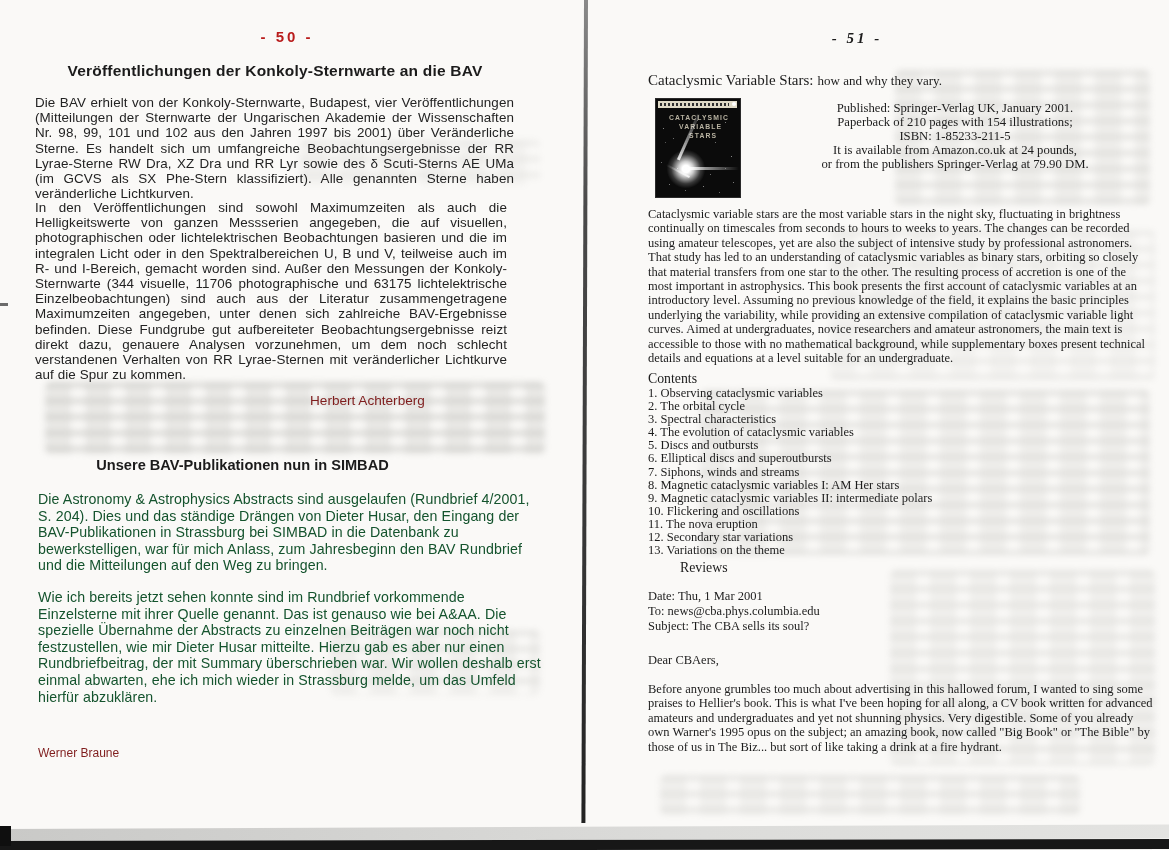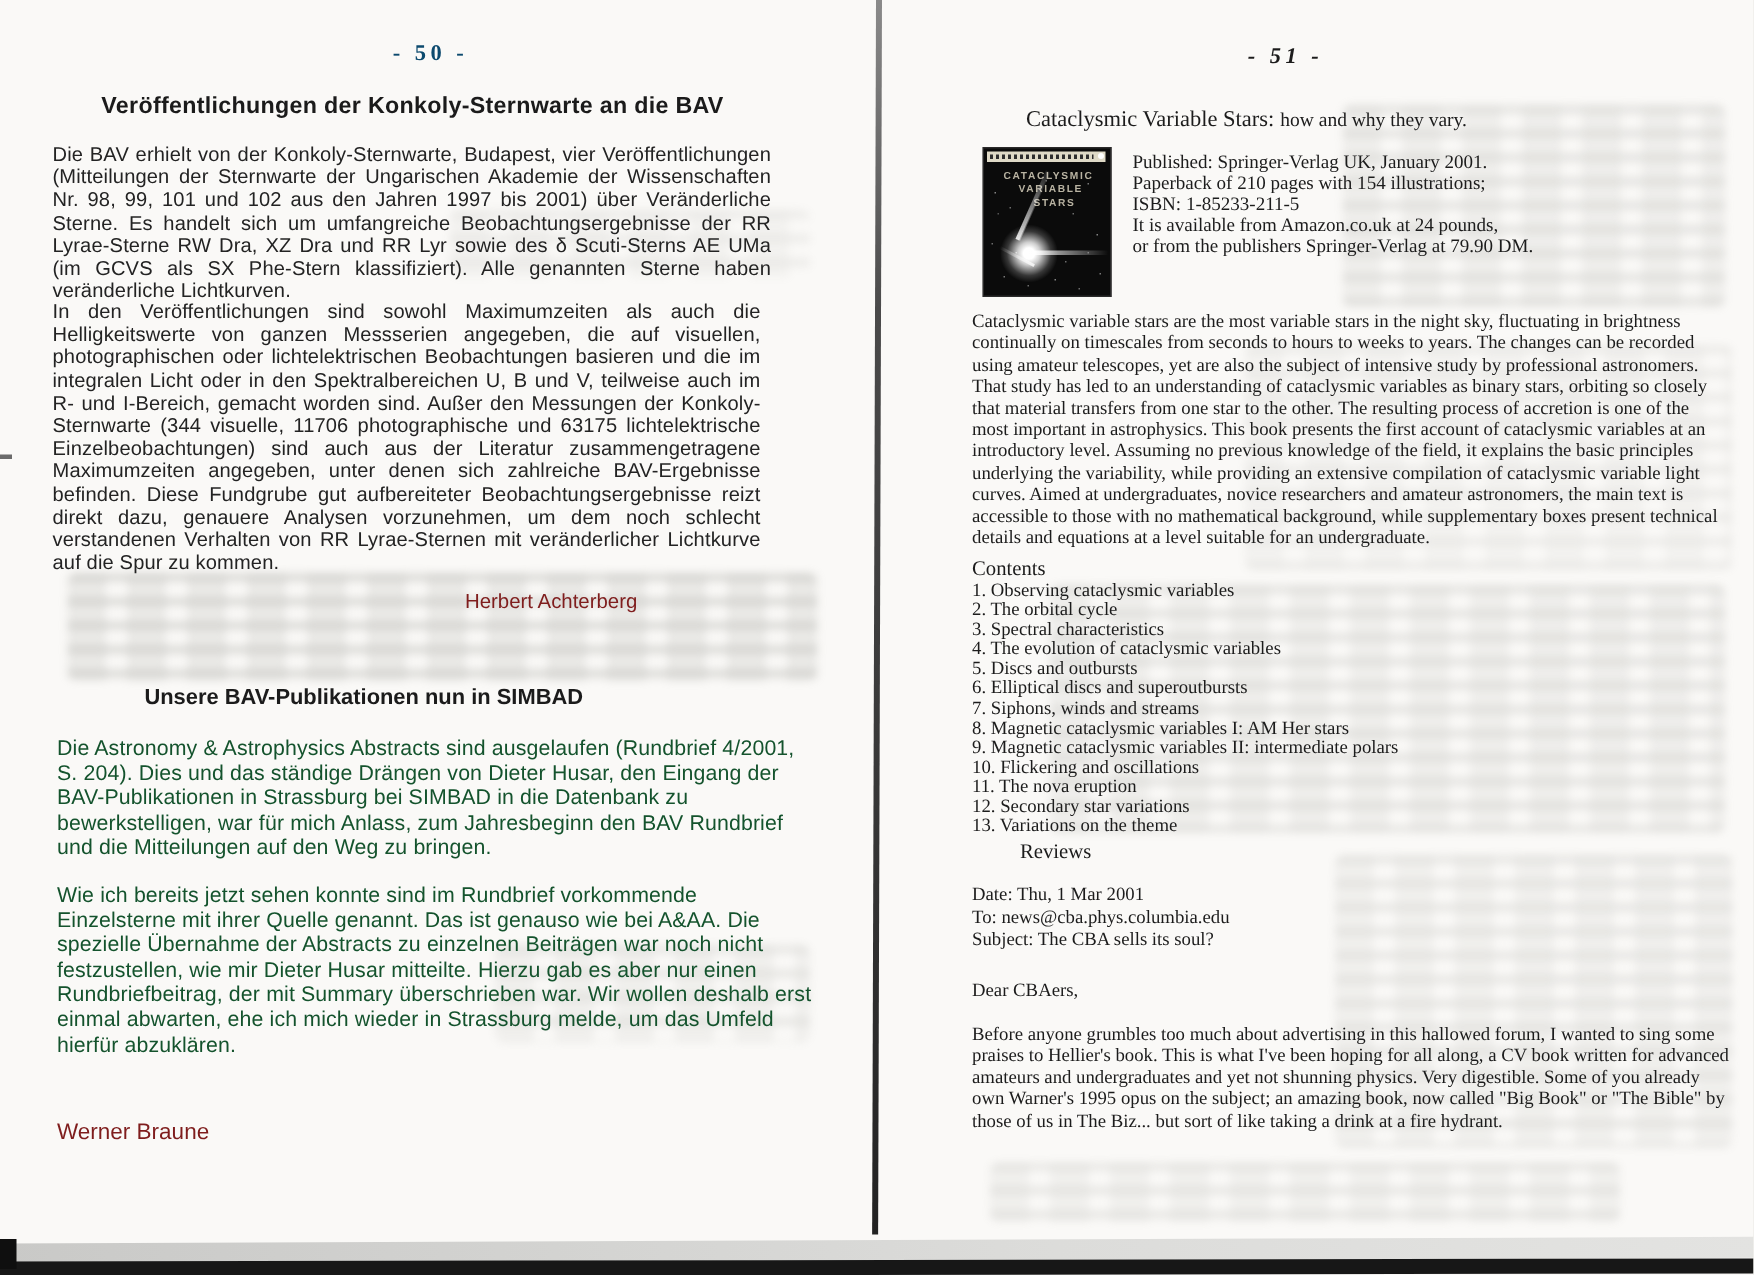--- a/index.html
+++ b/index.html
@@ -21,33 +21,33 @@
   .bottom-gray{position:absolute;left:0;top:829px;width:1172px;height:14px;z-index:3;
     background:linear-gradient(90deg,#c9c9c7,#dcdcda 60%,#e3e3e1);
     transform:rotate(-.22deg);transform-origin:left center;}
   .bottom-black{position:absolute;left:0;top:841px;width:1172px;height:10px;z-index:4;
     background:#171717;transform:rotate(-.1deg);transform-origin:left center;}
   .corner-square{position:absolute;left:0;top:826px;width:11px;height:20px;background:#0f0f0f;z-index:5;}
   .edge-dash{position:absolute;left:0;top:303px;width:8px;height:3px;background:#6b6b6b;z-index:5;}
 
   
   .lp{position:absolute;z-index:2;}
-  .pn{font-family:Liberation Serif, serif;font-weight:700;
-      font-size:15px;letter-spacing:3px;text-align:center;color:#0c4a6e;}
+  .pn{font-family:Liberation Sans, sans-serif;font-weight:700;
+      font-size:15px;letter-spacing:3px;text-align:center;color:#b91c1c;}
   .lp-title{font-weight:700;font-size:15.5px;text-align:center;letter-spacing:.2px;color:#1b1b1b;}
   .lp-body{font-size:13.4px;line-height:15.2px;text-align:justify;letter-spacing:.1px;color:#232323;}
   .lp-body2{font-size:14.2px;line-height:16.6px;letter-spacing:.1px;color:#14532d;}
   .lp-sig{font-size:13.6px;color:#7f1d1d;margin-top:28px;}
   .lp-title2{font-weight:700;font-size:14.6px;text-align:center;color:#1b1b1b;}
 
   
   .rp{position:absolute;z-index:2;font-family:"Liberation Serif","DejaVu Serif",serif;color:#1c1c1c;}
-  .rp-bookline .t{font-size:15px;margin-left:36px;}
+  .rp-bookline .t{font-size:15px;}
   .rp-bookline .s{font-size:13px;}
-  .rp-pub{font-size:12.7px;line-height:13.9px;}
+  .rp-pub{font-size:12.7px;line-height:13.9px;text-align:center;}
   .rp-para{font-size:12.5px;line-height:14.4px;}
   .rp-h{font-size:13.8px;}
   .rp-contents-item{font-size:12.5px;line-height:13.1px;}
   .rp-email{font-size:12.5px;line-height:14.8px;}
 
   
   .cover{position:absolute;left:655px;top:98px;width:86px;height:100px;background:#0b0b0b;z-index:2;
          box-shadow:0 0 0 1px #2a2a2a inset;overflow:hidden;}
   .cover-banner{position:absolute;top:3px;left:3px;right:4px;height:7px;background:#ded9c6;}
   .cover-banner::before{content:"";position:absolute;left:2px;right:8px;top:2px;height:3px;
@@ -103,21 +103,21 @@
   <div class="lp lp-body" style="left:35px;top:200px;width:472px;">In den Veröffentlichungen sind sowohl Maximumzeiten als auch die Helligkeitswerte von ganzen Messserien angegeben, die auf visuellen, photographischen oder lichtelektrischen Beobachtungen basieren und die im integralen Licht oder in den Spektralbereichen U, B und V, teilweise auch im R- und I-Bereich, gemacht worden sind. Außer den Messungen der Konkoly-Sternwarte (344 visuelle, 11706 photographische und 63175 lichtelektrische Einzelbeobachtungen) sind auch aus der Literatur zusammengetragene Maximumzeiten angegeben, unter denen sich zahlreiche BAV-Ergebnisse befinden. Diese Fundgrube gut aufbereiteter Beobachtungsergebnisse reizt direkt dazu, genauere Analysen vorzunehmen, um dem noch schlecht verstandenen Verhalten von RR Lyrae-Sternen mit veränderlicher Lichtkurve auf die Spur zu kommen.</div>
 
   <div class="lp lp-sig" style="left:310px;top:365px;">Herbert Achterberg</div>
 
   <div class="lp lp-title2" style="left:35px;top:457px;width:415px;">Unsere BAV-Publikationen nun in SIMBAD</div>
 
   <div class="lp lp-body2" style="left:38px;top:491px;width:505px;">Die Astronomy &amp; Astrophysics Abstracts sind ausgelaufen (Rundbrief 4/2001, S. 204).  Dies und das ständige Drängen von Dieter Husar, den Eingang der BAV-Publikationen in Strassburg bei SIMBAD in die Datenbank zu bewerkstelligen, war für mich Anlass, zum Jahresbeginn den BAV Rundbrief und die Mitteilungen auf den Weg zu bringen.</div>
 
   <div class="lp lp-body2" style="left:38px;top:589px;width:505px;">Wie ich bereits jetzt sehen konnte sind im Rundbrief vorkommende Einzelsterne mit ihrer Quelle genannt.  Das ist genauso wie bei A&amp;AA. Die spezielle Übernahme der Abstracts zu einzelnen Beiträgen war noch nicht festzustellen,  wie mir Dieter Husar mitteilte.  Hierzu gab es aber nur  einen Rundbriefbeitrag, der  mit Summary überschrieben war.  Wir wollen deshalb erst einmal abwarten, ehe ich mich  wieder in Strassburg melde,  um das Umfeld hierfür abzuklären.</div>
 
-  <div class="lp lp-sig" style="left:38px;top:718px;font-size:15px;">Werner Braune</div>
+  <div class="lp lp-sig" style="left:38px;top:718px;font-size:12px;">Werner Braune</div>
 
   <div class="rp pn" style="left:802px;top:30px;width:110px;font-style:italic;">- 51 -</div>
 
   <div class="rp rp-bookline" style="left:648px;top:71px;width:500px;">
     <span class="t">Cataclysmic Variable Stars:</span>
     <span class="s">how and why they vary.</span>
   </div>
 
   <div class="cover">
     <div class="cover-banner"></div>

